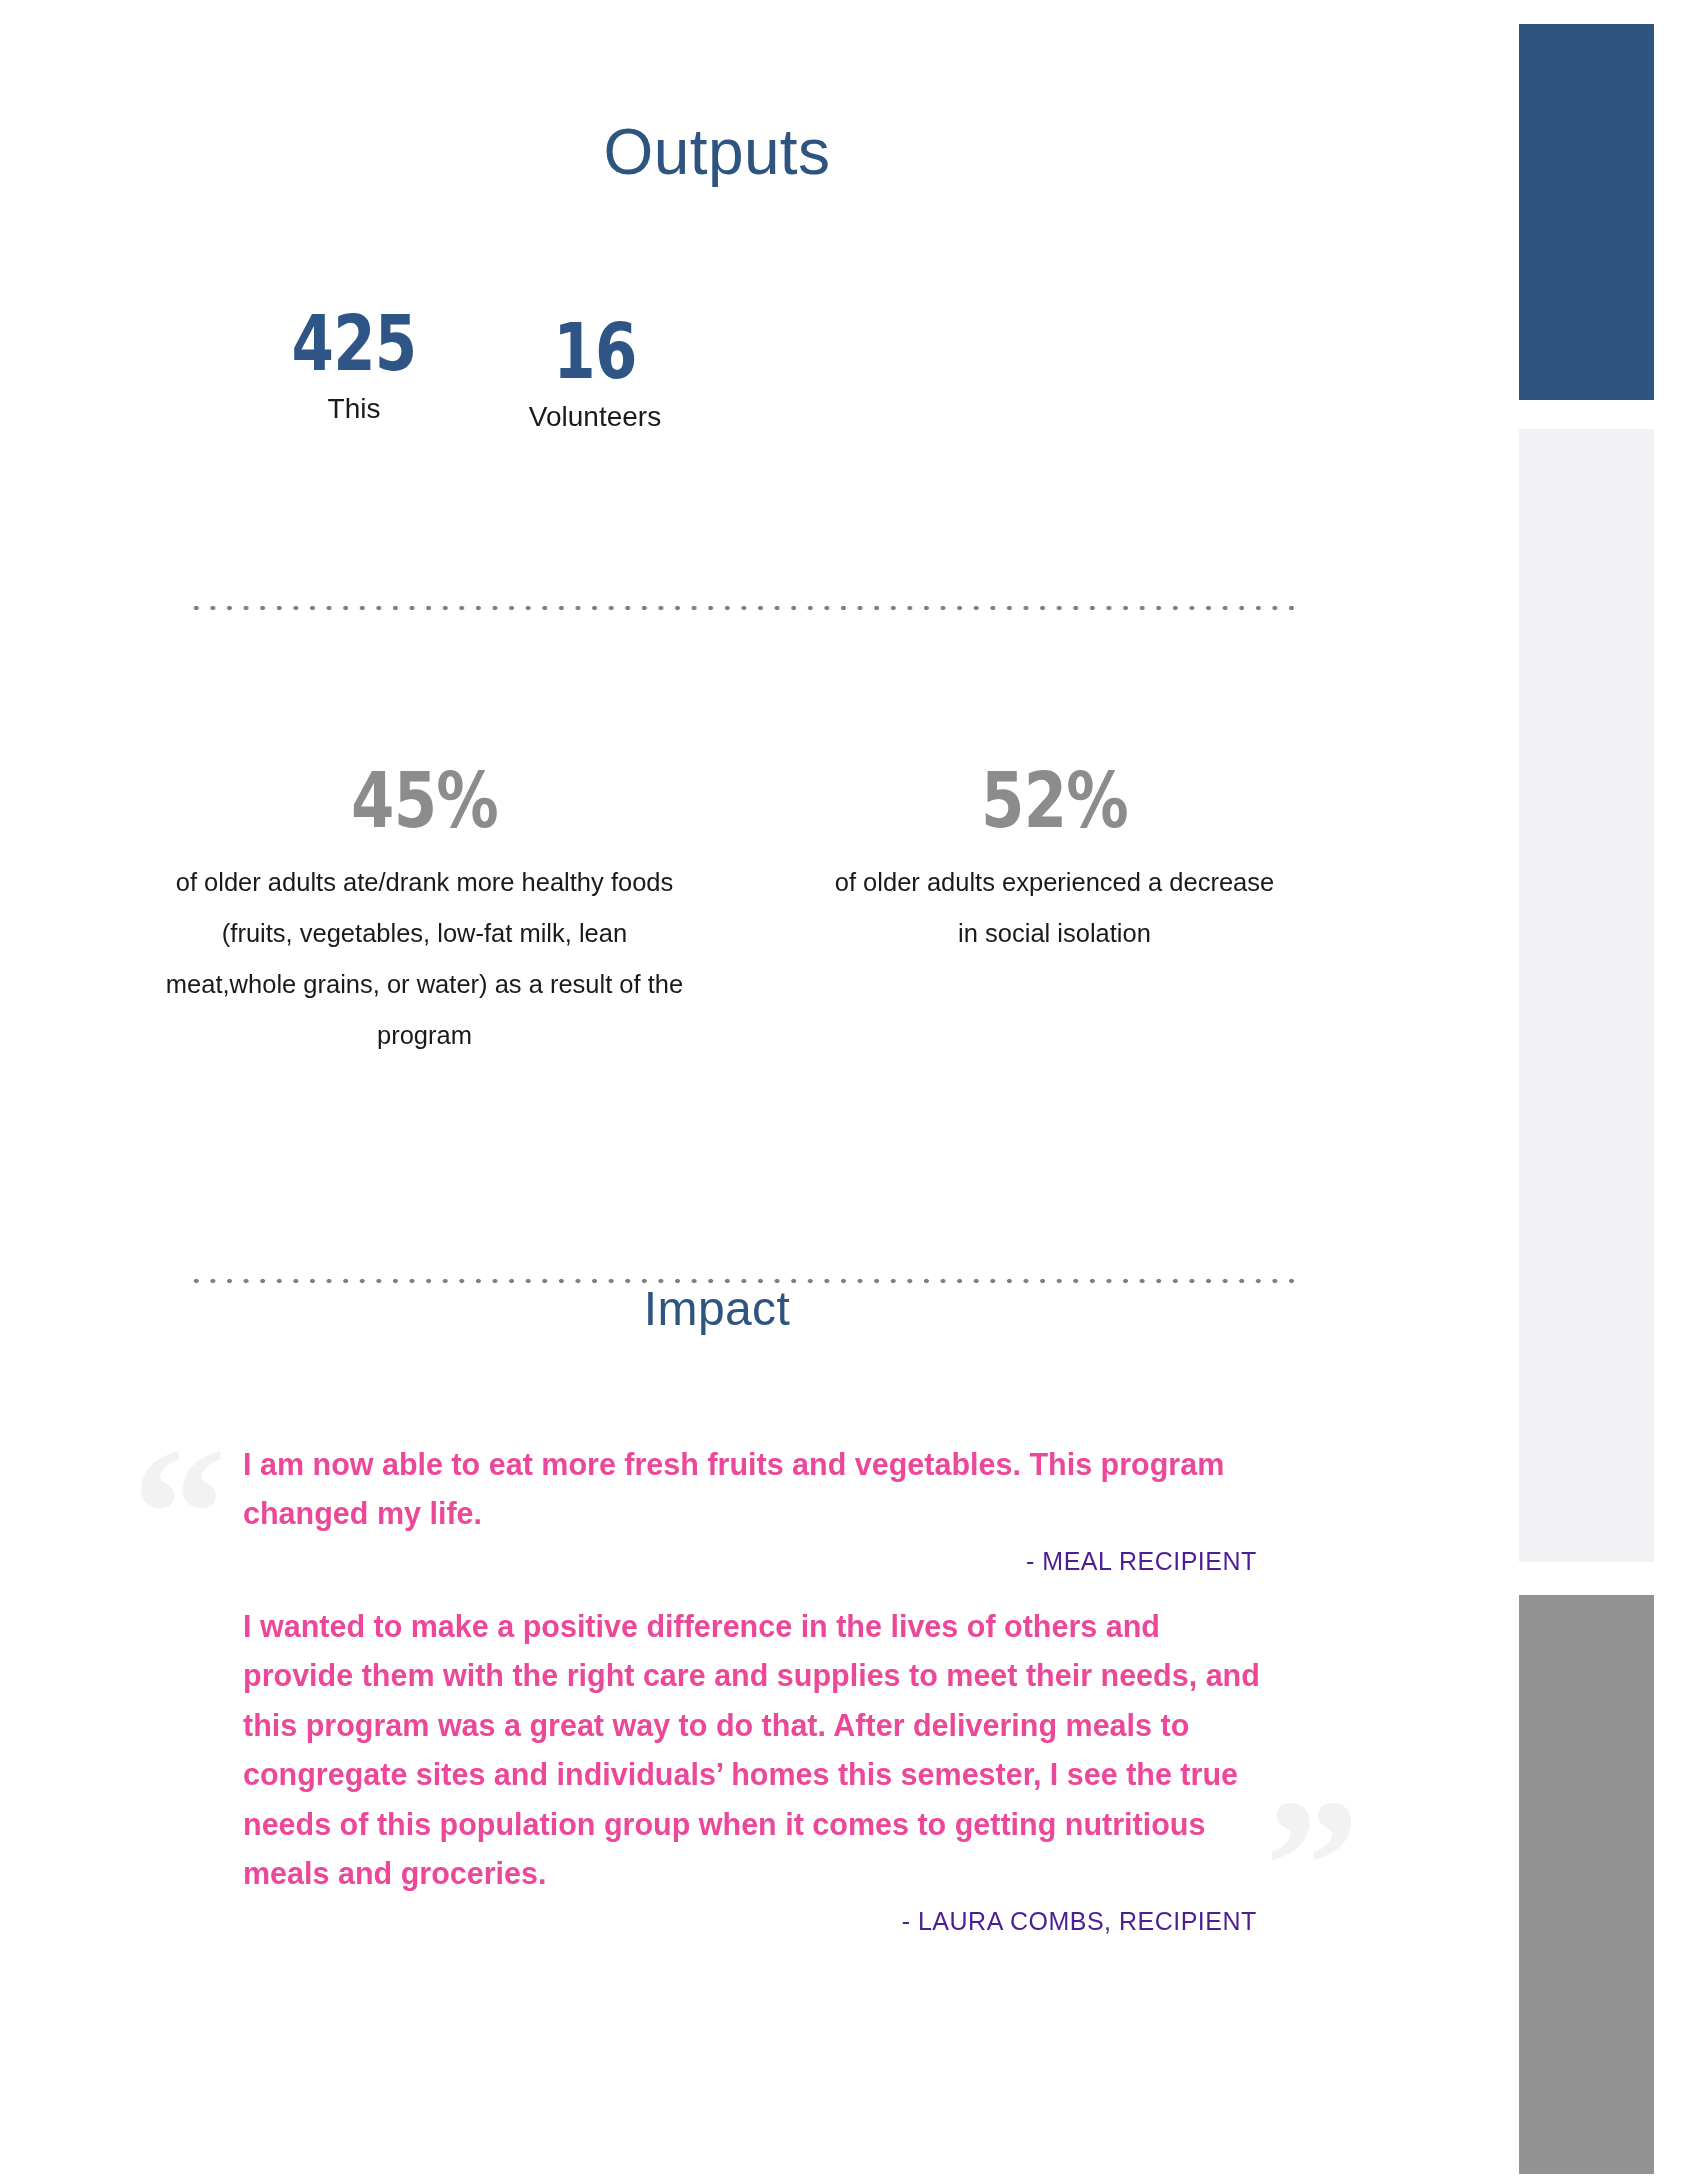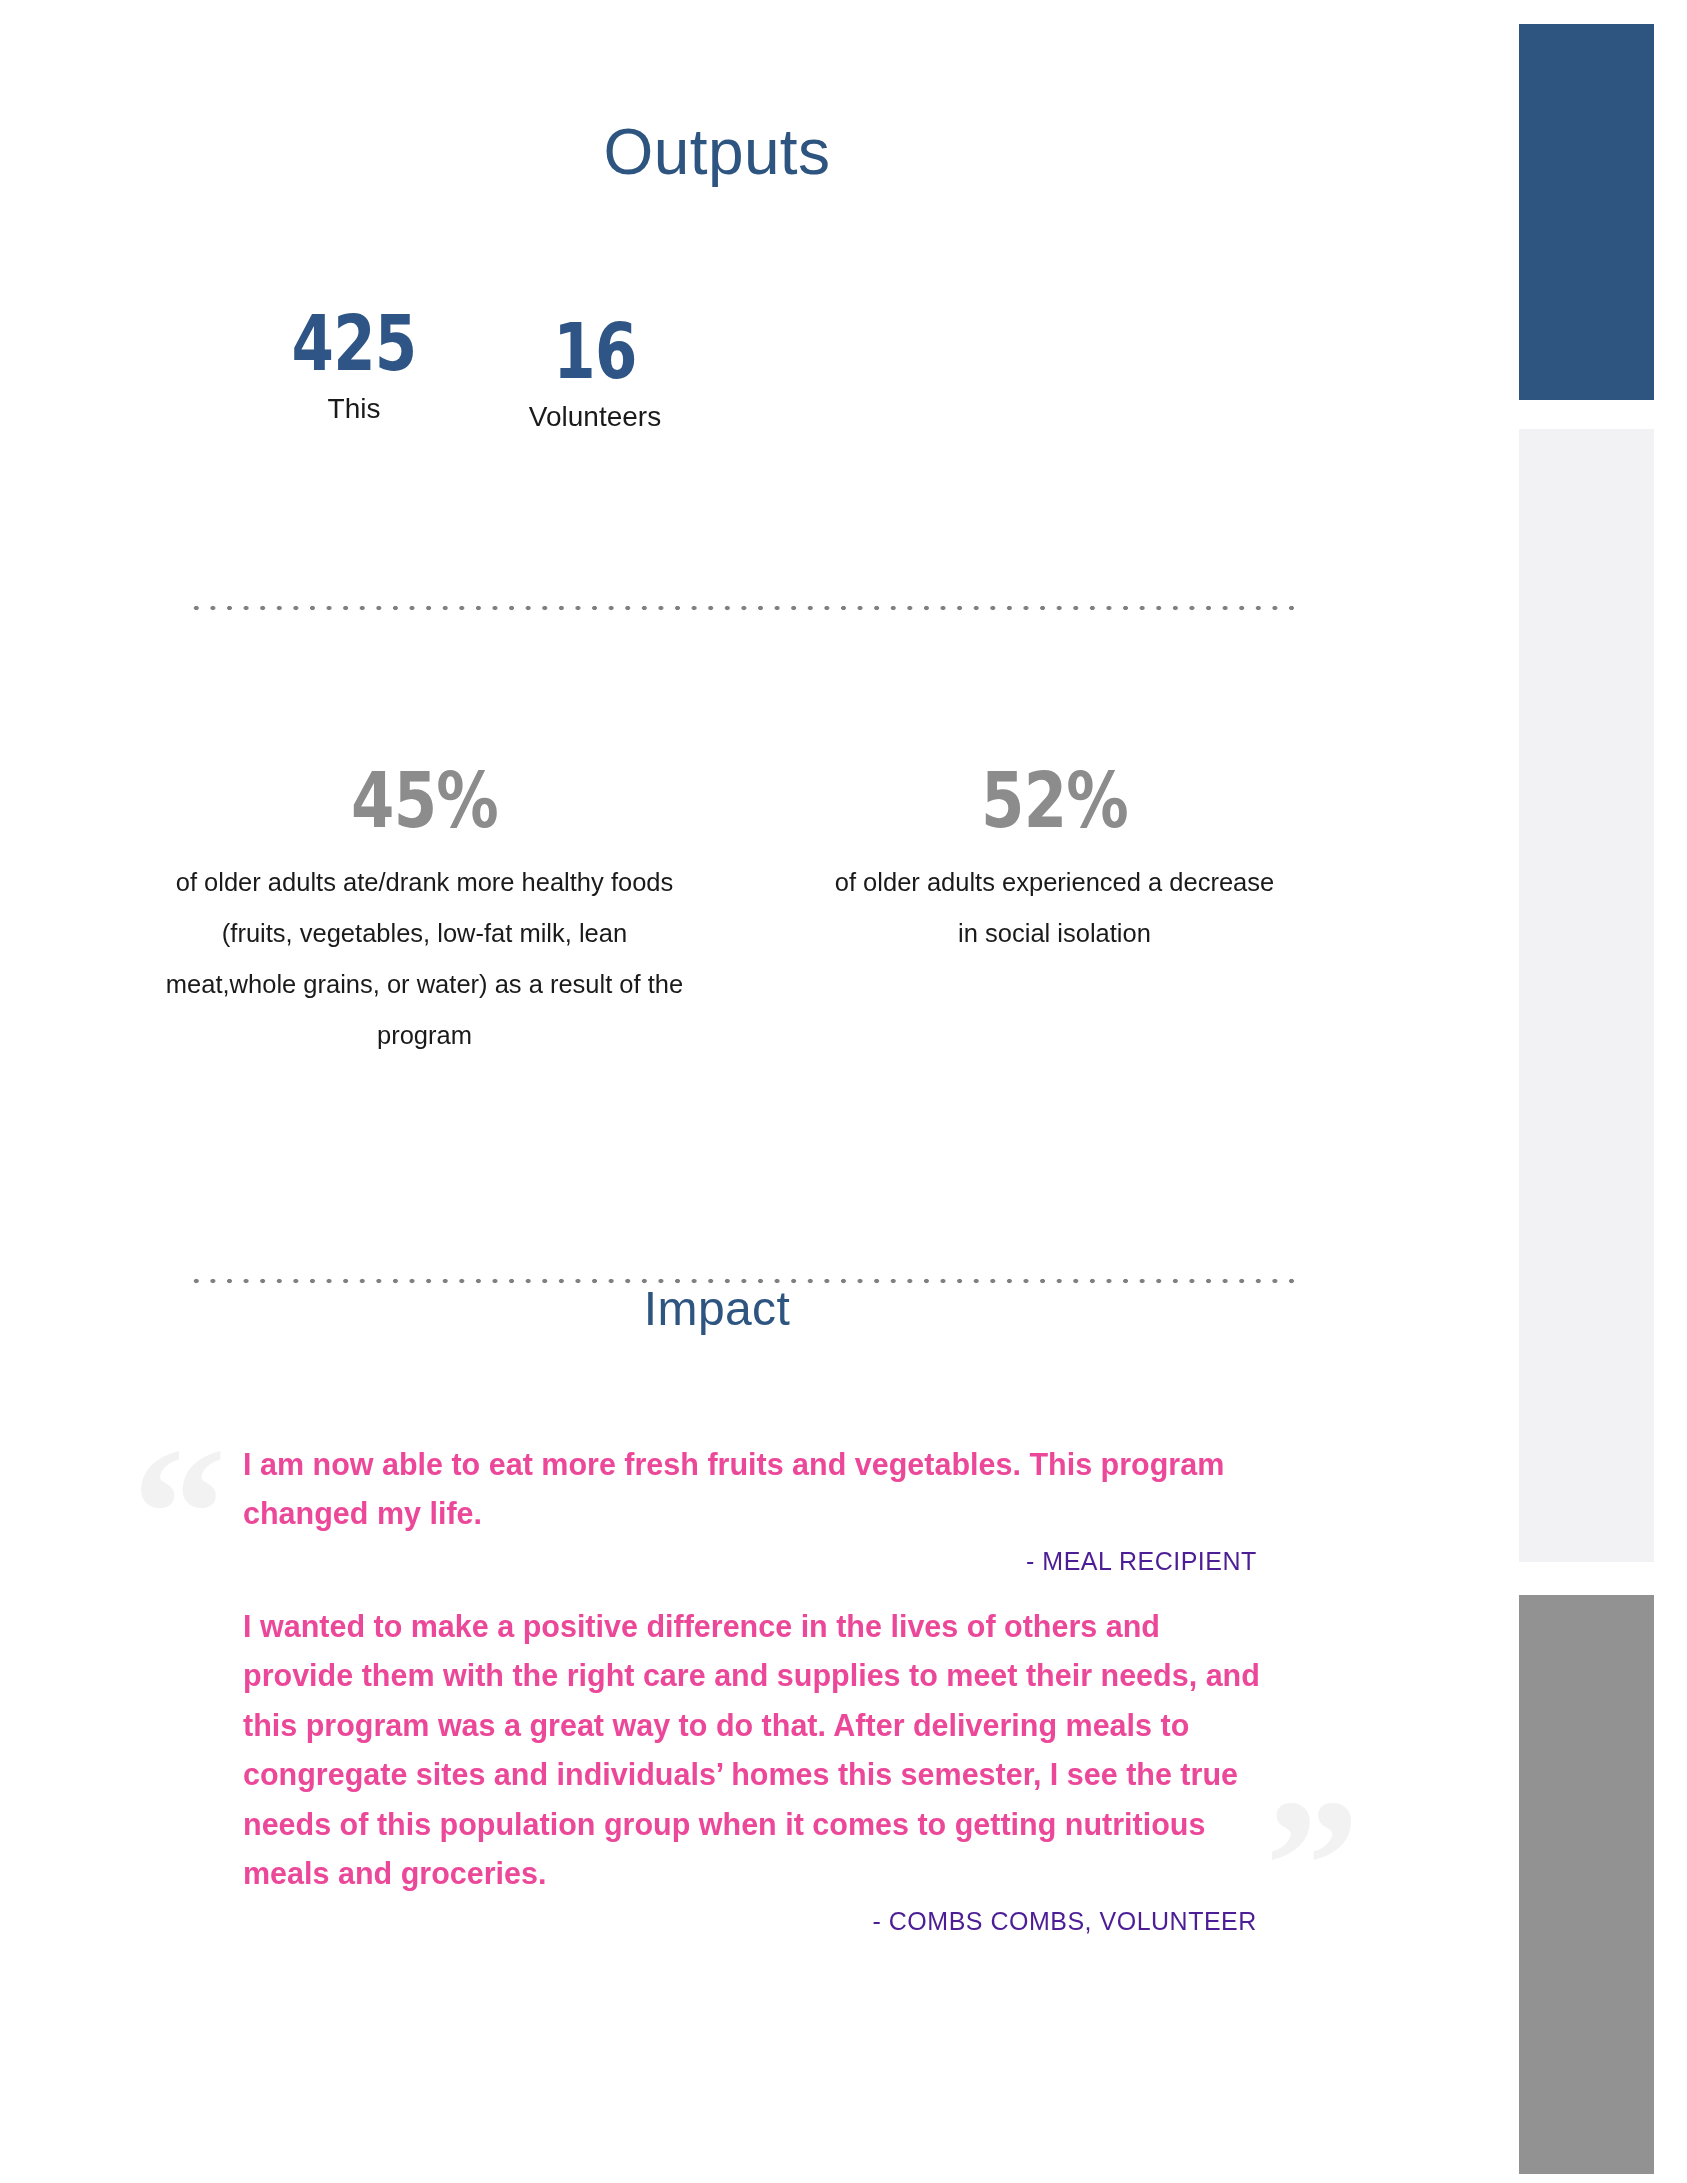--- a/index.html
+++ b/index.html
@@ -170,17 +170,17 @@
   <div class="quote-mark" id="quote-mark-open">“</div>
   <div class="quote-mark" id="quote-mark-close">”</div>
 
   <div class="quote" id="quote-0">
     <div class="quote-text">I am now able to eat more fresh fruits and vegetables. This program changed my life.</div>
     <div class="quote-attrib">- MEAL RECIPIENT</div>
   </div>
 
   <div class="quote" id="quote-1">
     <div class="quote-text">I wanted to make a positive difference in the lives of others and provide them with the right care and supplies to meet their needs, and this program was a great way to do that. After delivering meals to congregate sites and individuals’ homes this semester, I see the true needs of this population group when it comes to getting nutritious meals and groceries.</div>
-    <div class="quote-attrib">- COMBS COMBS, VOLUNTEER</div>
+    <div class="quote-attrib">- LAURA COMBS, RECIPIENT</div>
   </div>
 
 </div>
 
 
 </body></html>

